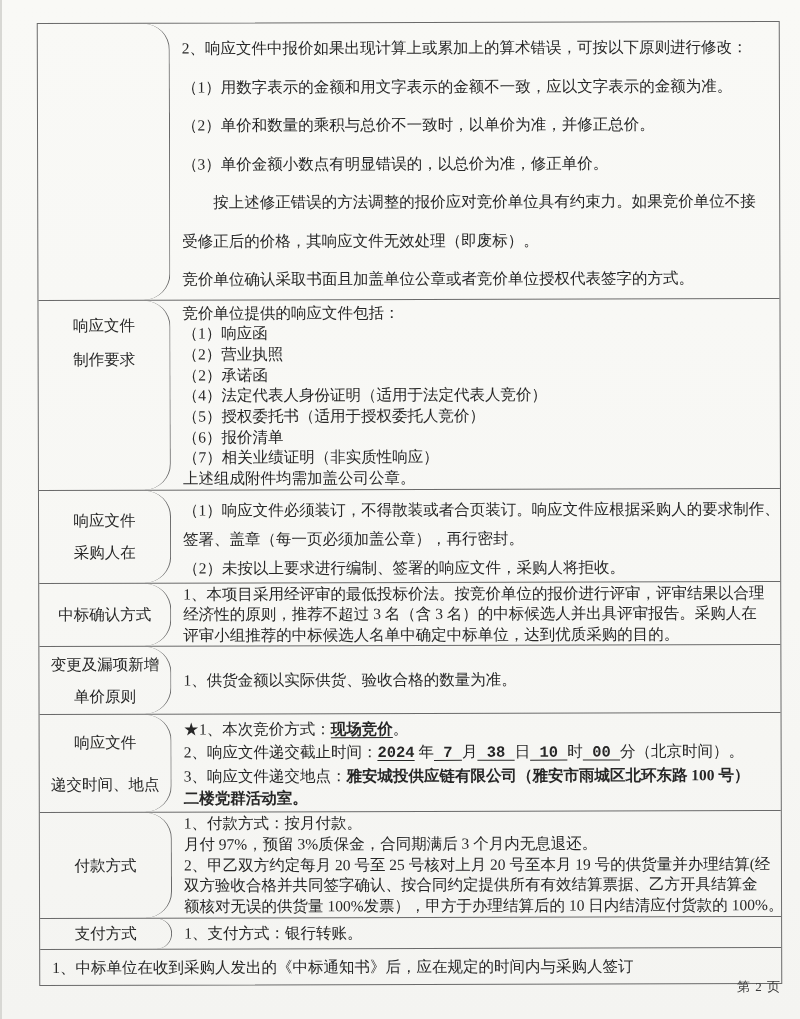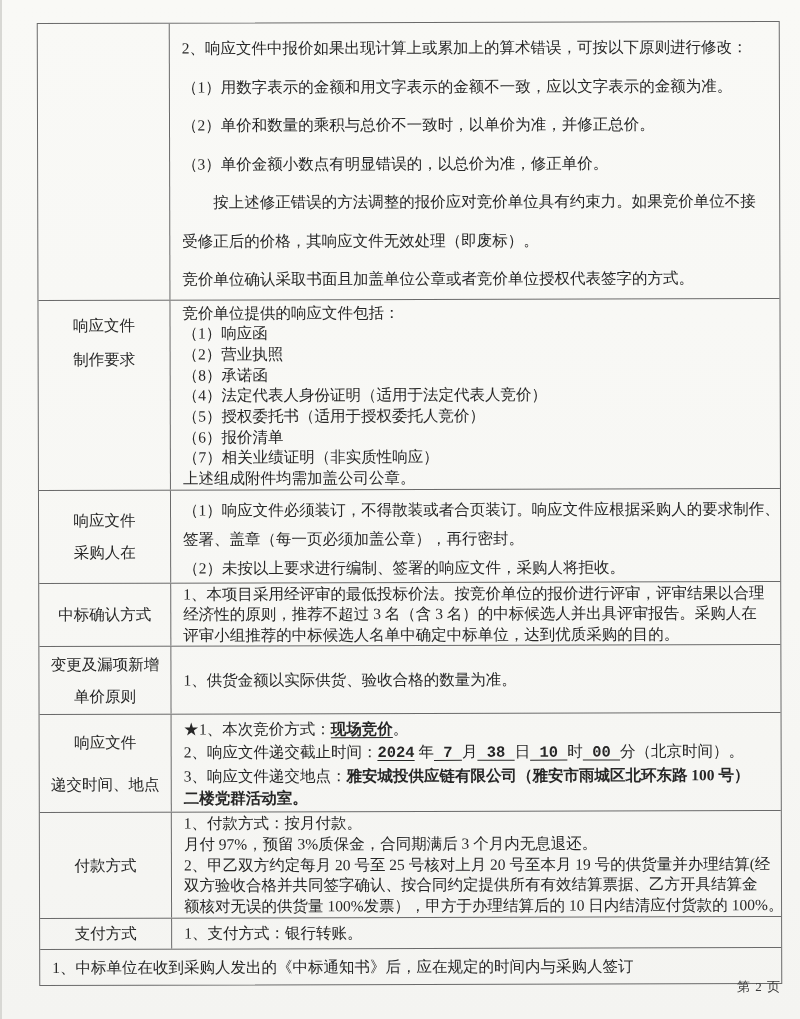--- a/index.html
+++ b/index.html
@@ -35,20 +35,21 @@
   .row:first-child{ border-top:none; }
   .label-cell{
     flex:0 0 132px; width:132px;
     border-right:1px solid var(--border);
     display:flex; flex-direction:column;
     align-items:center; justify-content:center;
     text-align:center;
     font-size:15.5px;
     gap:10px;
     padding:4px 2px;
+    border-radius:26px;
   }
   .label-line{ line-height:22px; }
   .content-cell{
     flex:1 1 auto;
     padding:0 6px 0 12px;
     overflow:hidden;
     font-size:15.5px;
   }
   .content-line{ white-space:pre; }
   .run-emph{ font-weight:bold; text-decoration:underline; text-underline-offset:3px;font-family:Liberation Mono, monospace; }
@@ -105,21 +106,21 @@
       </div>
       <div class="row r2">
         <div class="label-cell">
           <div class="label-line">响应文件</div>
           <div class="label-line">制作要求</div>
         </div>
         <div class="content-cell">
           <div class="content-line"><span>竞价单位提供的响应文件包括：</span></div>
           <div class="content-line"><span>（1）响应函</span></div>
           <div class="content-line"><span>（2）营业执照</span></div>
-          <div class="content-line"><span>（8）承诺函</span></div>
+          <div class="content-line"><span>（2）承诺函</span></div>
           <div class="content-line"><span>（4）法定代表人身份证明（适用于法定代表人竞价）</span></div>
           <div class="content-line"><span>（5）授权委托书（适用于授权委托人竞价）</span></div>
           <div class="content-line"><span>（6）报价清单</span></div>
           <div class="content-line"><span>（7）相关业绩证明（非实质性响应）</span></div>
           <div class="content-line"><span>上述组成附件均需加盖公司公章。</span></div>
         </div>
       </div>
       <div class="row r3">
         <div class="label-cell">
           <div class="label-line">响应文件</div>

